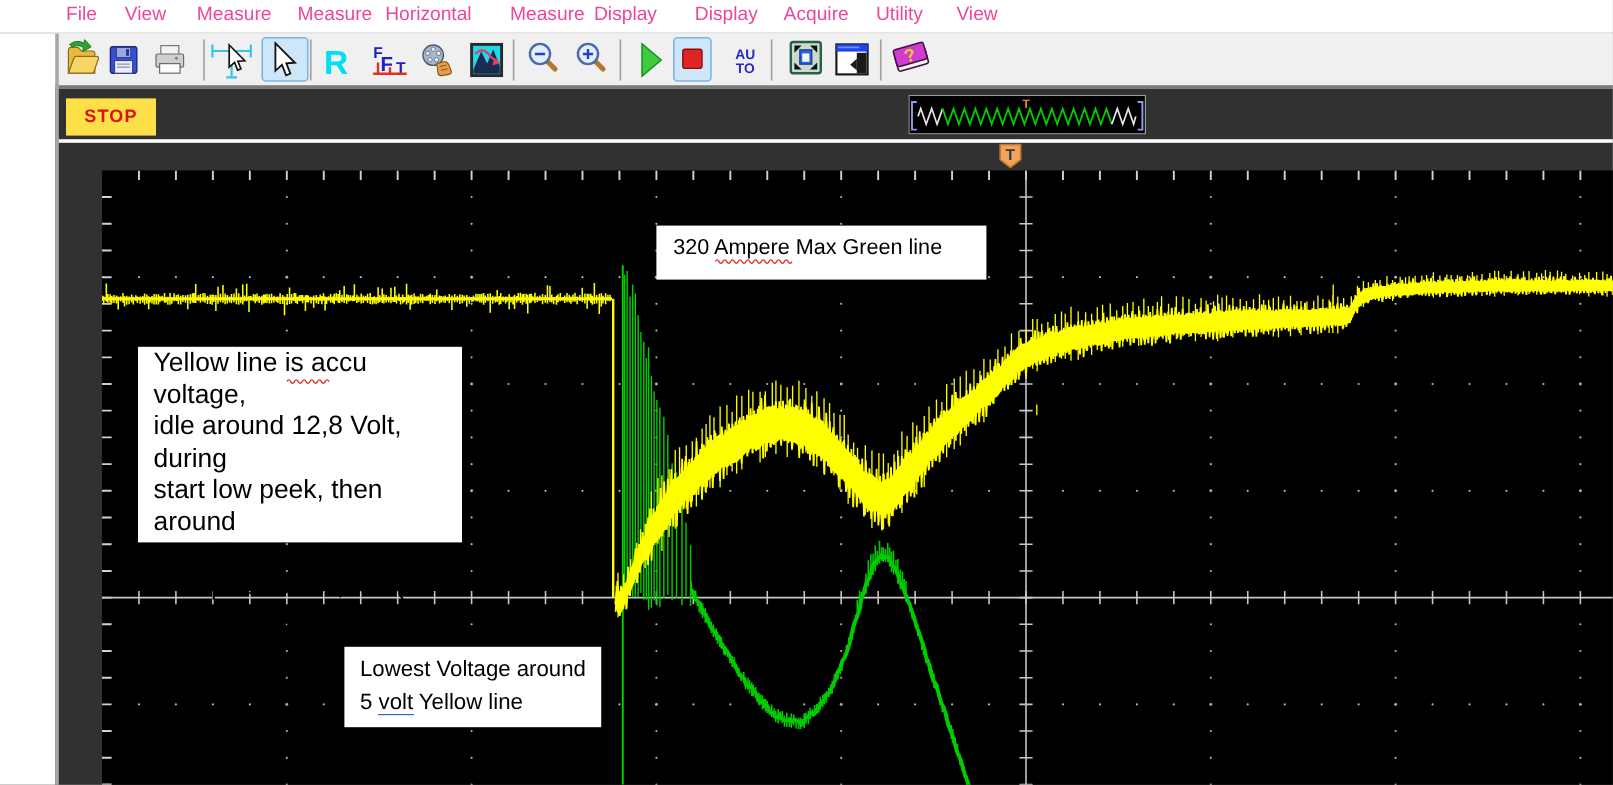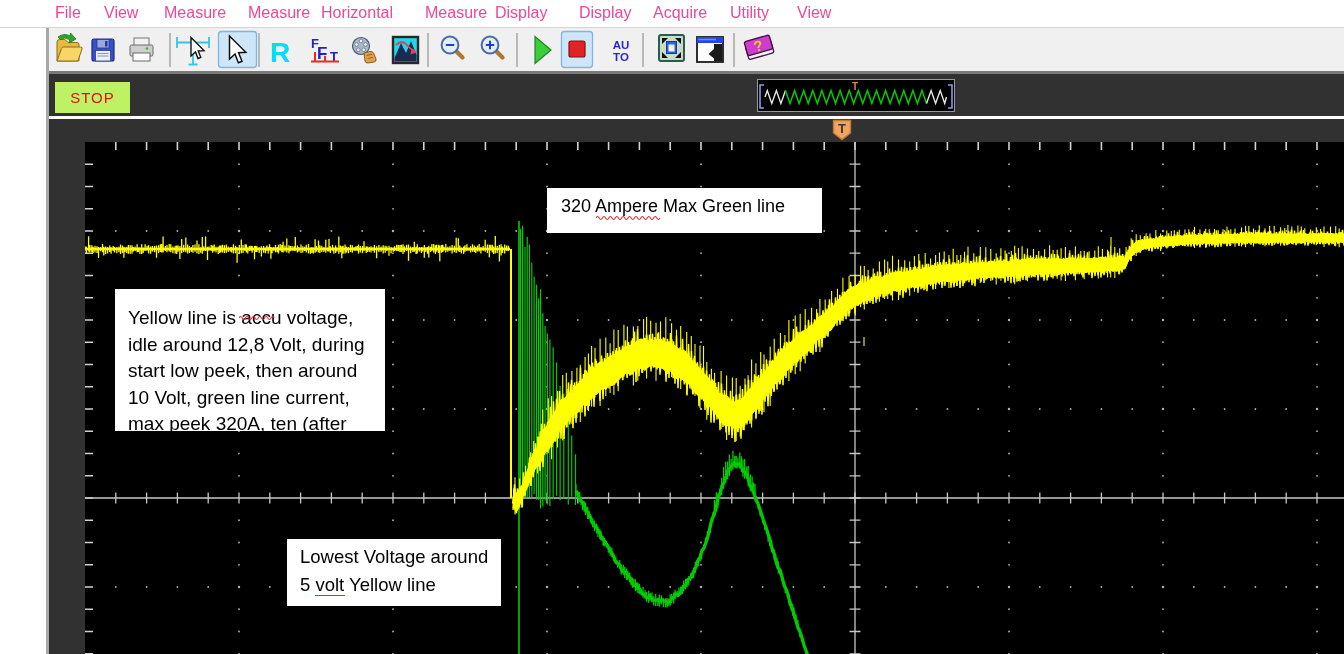--- a/index.html
+++ b/index.html
@@ -103,21 +103,21 @@
 </g>
     <g transform="translate(698,14) rotate(-16)">
 <rect x="0" y="4.5" width="26" height="14" rx="2" fill="#f2f2f2" stroke="#401040" stroke-width="1.3"></rect>
 <rect x="0" y="0" width="26" height="14.5" rx="2" fill="#d03cd0" stroke="#401040" stroke-width="1.3"></rect>
 <text x="8" y="13" font-family="Liberation Sans,sans-serif" font-size="15" font-weight="bold" fill="#e8d020">?</text>
 </g>
   </svg>
 <div class="abs" style="left:46px;top:71px;width:1298px;height:3px;background:#7a7a7a"></div>
 <div class="abs" style="left:46px;top:74px;width:1298px;height:580px;background:#313131"></div>
 <div class="abs" style="left:46px;top:28px;width:3px;height:626px;background:#a8a8a8"></div>
-<div class="abs" style="left:55px;top:82px;width:75px;height:31px;background:#bef264;color:#dd1111;font-size:15px;font-weight:normal;letter-spacing:1px;display:flex;align-items:center;justify-content:center">STOP</div>
+<div class="abs" style="left:55px;top:82px;width:75px;height:31px;background:#fde047;color:#dd1111;font-size:15px;font-weight:bold;letter-spacing:1px;display:flex;align-items:center;justify-content:center">STOP</div>
 <svg style="position:absolute;left:757px;top:79px" width="198" height="33" viewBox="0 0 198 33">
     <rect x="0.5" y="0.5" width="197" height="32" fill="#000" stroke="#9a9a9a" stroke-width="1"></rect>
     <path d="M7 6H3V29H7" stroke="#8e9cee" stroke-width="1.6" fill="none"></path>
     <path d="M191 6H195V29H191" stroke="#8e9cee" stroke-width="1.6" fill="none"></path>
     <polyline points="8.0,18.0 10.3,11.5 14.8,24.5 19.4,11.5 23.9,24.5 28.5,11.5" stroke="#e8e8e8" stroke-width="1.4" fill="none"></polyline>
     <polyline points="28.5,11.5 33.0,24.5 37.6,11.5 42.1,24.5 46.7,11.5 51.2,24.5 55.8,11.5 60.3,24.5 64.9,11.5 69.4,24.5 74.0,11.5 78.5,24.5 83.1,11.5 87.6,24.5 92.2,11.5 96.7,24.5 101.3,11.5 105.8,24.5 110.4,11.5 114.9,24.5 119.5,11.5 124.0,24.5 128.6,11.5 133.1,24.5 137.7,11.5 142.2,24.5 146.8,11.5 151.3,24.5 155.9,11.5 160.4,24.5 165.0,11.5 169.5,24.5" stroke="#00cc00" stroke-width="1.5" fill="none"></polyline>
     <polyline points="169.5,24.5 174.1,11.5 178.6,24.5 183.2,11.5 187.7,24.5 189.5,18.0" stroke="#e8e8e8" stroke-width="1.4" fill="none"></polyline>
     <text x="95" y="11" font-family="Liberation Sans,sans-serif" font-size="10" font-weight="bold" fill="#e2873a">T</text>
   </svg>
 <div class="abs" style="left:49px;top:116px;width:1295px;height:3px;background:#fdfdfd"></div>
@@ -428,21 +428,21 @@
     <polyline points="428.0,361.7 429.3,350.5 430.6,365.4 431.9,353.5 433.2,360.9 434.5,349.6 435.8,355.1 437.1,345.9 438.4,353.5 439.7,340.1 441.0,347.0 442.3,331.6 443.6,340.7 444.9,327.9 446.2,333.4 447.5,318.1 448.8,325.9 450.1,310.3 451.4,320.3 452.7,310.7 454.0,313.6 455.3,300.4 456.6,308.3 457.9,296.1 459.2,312.1 460.5,292.8 461.8,305.9 463.1,283.7 464.4,296.9 465.7,278.6 467.0,293.8 468.3,280.5 469.6,290.3 470.9,271.9 472.2,284.2 473.5,265.6 474.8,281.6 476.1,267.5 477.4,282.9 478.7,261.3 480.0,275.8 481.3,255.2 482.6,279.5 483.9,257.7 485.2,275.4 486.5,254.6 487.8,265.4 489.1,245.9 490.4,270.3 491.7,248.9 493.0,260.6 494.3,243.0 495.6,257.0 496.9,240.3 498.2,259.1 499.5,243.8 500.8,254.6 502.1,236.6 503.4,249.1 504.7,232.1 506.0,249.1 507.3,233.4 508.6,244.8 509.9,226.5 511.2,248.9 512.5,228.0 513.8,240.4 515.1,225.8 516.4,242.7 517.7,227.1 519.0,242.1 520.3,224.2 521.6,236.2 522.9,220.1 524.2,239.3 525.5,222.3 526.8,237.9 528.1,217.0 529.4,232.2 530.7,215.9 532.0,229.1 533.3,211.9 534.6,227.1 535.9,211.4 537.2,225.6 538.5,215.9 539.8,224.0 541.1,213.8 542.4,223.7 543.7,211.9 545.0,225.8 546.3,211.3 547.6,226.5 548.9,209.2 550.2,218.5 551.5,205.9 552.8,219.2 554.1,200.7 555.4,219.8 556.7,209.6 558.0,222.7 559.3,199.8 560.6,223.8 561.9,201.6 563.2,216.2 564.5,207.0 565.8,219.6 567.1,200.5 568.4,215.6 569.7,205.5 571.0,217.1 572.3,198.2 573.6,218.0 574.9,203.8 576.2,216.2 577.5,207.1 578.8,216.3 580.1,206.9 581.4,225.1 582.7,207.6 584.0,225.4 585.3,210.8 586.6,226.5 587.9,212.3 589.2,228.9 590.5,207.8 591.8,223.8 593.1,212.8 594.4,228.4 595.7,212.0 597.0,234.8 598.3,219.3 599.6,236.2 600.9,220.8 602.2,234.6 603.5,215.4 604.8,235.8 606.1,223.9 607.4,244.4 608.7,222.3 610.0,244.9 611.3,225.1 612.6,242.5 613.9,229.3 615.2,245.1 616.5,229.9 617.8,249.2 619.1,238.4 620.4,256.8 621.7,237.6 623.0,260.9 624.3,247.2 625.6,261.0 626.9,248.5 628.2,260.6 629.5,248.2 630.8,271.6 632.1,247.9 633.4,267.0 634.7,251.0 636.0,269.4 637.3,258.8 638.6,270.9 639.9,262.1 641.2,275.5 642.5,259.5 643.8,281.1 645.1,260.3 646.4,281.0 647.7,263.2 649.0,285.9 650.3,262.8 651.6,279.2 652.9,263.4 654.2,282.0 655.5,266.9 656.8,280.2 658.1,263.1 659.4,274.4 660.7,256.1 662.0,272.2 663.3,251.8 664.6,271.0 665.9,247.0 667.2,262.5 668.5,247.3 669.8,260.4 671.1,241.9 672.4,264.1 673.7,238.2 675.0,252.7 676.3,238.7 677.6,250.9 678.9,230.4 680.2,245.5 681.5,234.8 682.8,248.2 684.1,229.9 685.4,241.0 686.7,226.3 688.0,243.4 689.3,223.4 690.6,240.7 691.9,220.5 693.2,230.7 694.5,217.3 695.8,232.9 697.1,218.3 698.4,227.7 699.7,211.2 701.0,221.0 702.3,212.9 703.6,223.9 704.9,205.5 706.2,218.5 707.5,204.0 708.8,215.0 710.1,200.0 711.4,219.0 712.7,200.3 714.0,208.5 715.3,199.2 716.6,209.6 717.9,193.9 719.2,208.6 720.5,192.4 721.8,206.5 723.1,188.0 724.4,199.4 725.7,185.4 727.0,197.9 728.3,186.6 729.6,200.6 730.9,179.1 732.2,193.7 733.5,180.5 734.8,194.6 736.1,182.1 737.4,187.8 738.7,179.0 740.0,189.8 741.3,172.1 742.6,182.5 743.9,170.7 745.2,180.8 746.5,165.8 747.8,179.7 749.1,166.9 750.4,180.0 751.7,162.4 753.0,172.2 754.3,162.2 755.6,175.7 756.9,156.5 758.2,170.5 759.5,154.5 760.8,166.8 762.1,152.8 763.4,167.8 764.7,154.1 766.0,162.2 767.3,149.6 768.6,157.5 769.9,145.4 771.2,161.4 772.5,147.1 773.8,157.5 775.1,142.6 776.4,153.7 777.7,143.6 779.0,156.4 780.3,145.7 781.6,153.0 782.9,141.5 784.2,155.3 785.5,141.2 786.8,151.0 788.1,137.0 789.4,153.5 790.7,137.6 792.0,148.4 793.3,135.5 794.6,152.4 795.9,138.3 797.2,146.1 798.5,137.9 799.8,149.2 801.1,135.0 802.4,145.8 803.7,134.6 805.0,148.8 806.3,133.9 807.6,148.7 808.9,134.0 810.2,143.4 811.5,133.5 812.8,143.4 814.1,134.8 815.4,145.4 816.7,130.2 818.0,144.7 819.3,129.8 820.6,143.2 821.9,131.1 823.2,141.5 824.5,134.3 825.8,141.2 827.1,131.4 828.4,142.0 829.7,129.7 831.0,140.5 832.3,128.7 833.6,142.7 834.9,131.2 836.2,142.3 837.5,127.4 838.8,139.8 840.1,132.1 841.4,137.0 842.7,127.6 844.0,136.9 845.3,126.7 846.6,136.3 847.9,129.3 849.2,136.4 850.5,125.4 851.8,138.8 853.1,128.4 854.4,138.8 855.7,129.8 857.0,138.9 858.3,129.1 859.6,138.9 860.9,124.8 862.2,138.6 863.5,124.6 864.8,136.5 866.1,127.5 867.4,137.6 868.7,123.8 870.0,134.2 871.3,124.3 872.6,137.9 873.9,125.8 875.2,137.8 876.5,122.0 877.8,133.6 879.1,124.3 880.4,131.5 881.7,125.9 883.0,134.9 884.3,122.4 885.6,136.1 886.9,121.9 888.2,136.1 889.5,122.4 890.8,134.2 892.1,121.9 893.4,133.3 894.7,122.5 896.0,134.5 897.3,120.3 898.6,131.5 899.9,124.8 901.2,133.6 902.5,124.6 903.8,130.5 905.1,122.6 906.4,131.5 907.7,123.0 909.0,132.4 910.3,124.6 911.6,132.4 912.9,123.8 914.2,130.8 915.5,121.0 916.8,129.6 918.1,124.1 919.4,130.4 920.7,124.5 922.0,133.8 923.3,121.1 924.6,132.0 925.9,121.6 927.2,131.3 928.5,122.2 929.8,132.3 931.1,122.3 932.4,128.9 933.7,122.9 935.0,127.9 936.3,120.9 937.6,129.6 938.9,120.6 940.2,127.6 941.5,122.2 942.8,128.1 944.1,121.4 945.4,128.8 946.7,121.9 948.0,130.9 949.3,120.1 950.6,132.1 951.9,118.4 953.2,131.9 954.5,122.9 955.8,130.1 957.1,120.4 958.4,131.3 959.7,119.4 961.0,129.6 962.3,117.4 963.6,129.9 964.9,120.8 966.2,131.0 967.5,117.4 968.8,128.0 970.1,119.5 971.4,127.4 972.7,117.4 974.0,130.2 975.3,120.3 976.6,130.0 977.9,119.8 979.2,125.8 980.5,117.3 981.8,126.5 983.1,119.3 984.4,130.4 985.7,121.1 987.0,130.4 988.3,119.0 989.6,125.2 990.9,121.5 992.2,128.6 993.5,117.6 994.8,129.6 996.1,119.4 997.4,125.5 998.7,118.7 1000.0,128.5 1001.3,116.4 1002.6,128.8 1003.9,118.0 1005.2,129.5 1006.5,117.4 1007.8,125.3 1009.1,118.8 1010.4,126.1 1011.7,120.6 1013.0,124.5 1014.3,116.8 1015.6,126.9 1016.9,117.9 1018.2,125.1 1019.5,119.4 1020.8,125.8 1022.1,117.4 1023.4,125.9 1024.7,120.3 1026.0,126.9 1027.3,117.6 1028.6,126.6 1029.9,117.0 1031.2,126.9 1032.5,117.0 1033.8,126.5 1035.1,119.4 1036.4,127.4 1037.7,119.1 1039.0,126.5 1040.3,118.1 1041.6,119.3 1042.9,111.1 1044.2,115.6 1045.5,108.0 1046.8,112.5 1048.1,103.9 1049.4,109.4 1050.7,103.7 1052.0,107.3 1053.3,100.3 1054.6,106.3 1055.9,99.1 1057.2,104.3 1058.5,99.2 1059.8,106.0 1061.1,98.3 1062.4,105.1 1063.7,99.3 1065.0,105.4 1066.3,98.4 1067.6,103.8 1068.9,99.4 1070.2,101.7 1071.5,97.5 1072.8,103.0 1074.1,96.0 1075.4,102.0 1076.7,96.4 1078.0,103.6 1079.3,97.4 1080.6,101.8 1081.9,96.2 1083.2,101.9 1084.5,97.5 1085.8,100.7 1087.1,95.1 1088.4,100.3 1089.7,96.9 1091.0,102.0 1092.3,94.5 1093.6,101.9 1094.9,94.0 1096.2,102.2 1097.5,95.4 1098.8,100.7 1100.1,95.9 1101.4,99.0 1102.7,96.4 1104.0,101.1 1105.3,95.1 1106.6,99.7 1107.9,96.1 1109.2,100.7 1110.5,96.1 1111.8,100.5 1113.1,93.5 1114.4,99.4 1115.7,94.8 1117.0,100.3 1118.3,95.2 1119.6,100.1 1120.9,94.3 1122.2,99.3 1123.5,95.0 1124.8,99.4 1126.1,95.9 1127.4,98.8 1128.7,95.2 1130.0,100.3 1131.3,94.4 1132.6,100.5 1133.9,95.3 1135.2,100.1 1136.5,92.9 1137.8,99.2 1139.1,94.5 1140.4,98.6 1141.7,93.8 1143.0,98.1 1144.3,93.5 1145.6,100.2 1146.9,92.7 1148.2,97.9 1149.5,93.6 1150.8,98.2 1152.1,92.4 1153.4,97.6 1154.7,95.0 1156.0,97.3 1157.3,93.5 1158.6,97.3 1159.9,93.2 1161.2,98.4 1162.5,93.1 1163.8,100.0 1165.1,93.2 1166.4,98.8 1167.7,91.8 1169.0,98.5 1170.3,92.5 1171.6,98.2 1172.9,94.3 1174.2,99.5 1175.5,92.6 1176.8,98.0 1178.1,93.5 1179.4,98.7 1180.7,93.7 1182.0,98.6 1183.3,92.8 1184.6,99.8 1185.9,92.4 1187.2,99.0 1188.5,94.4 1189.8,98.7 1191.1,93.5 1192.4,97.6 1193.7,91.9 1195.0,99.1 1196.3,91.9 1197.6,99.4 1198.9,93.4 1200.2,98.2 1201.5,94.3 1202.8,98.6 1204.1,94.8 1205.4,98.2 1206.7,94.8 1208.0,97.7 1209.3,92.0 1210.6,98.2 1211.9,93.5 1213.2,98.5 1214.5,94.8 1215.8,100.2 1217.1,93.9 1218.4,99.3 1219.7,93.3 1221.0,99.7 1222.3,92.3 1223.6,97.9 1224.9,93.2 1226.2,97.6 1227.5,92.9 1228.8,98.2 1230.1,92.9 1231.4,99.7 1232.7,93.3 1234.0,98.2 1235.3,92.0 1236.6,98.7 1237.9,93.8 1239.2,99.8 1240.5,93.4 1241.8,98.6 1243.1,93.0 1244.4,98.6 1245.7,94.5 1247.0,97.6 1248.3,94.7 1249.6,99.1 1250.9,94.3 1252.2,97.6 1253.5,93.8 1254.8,99.3 1256.1,94.6 1257.4,97.8 1258.7,92.4" stroke="#ffff00" stroke-width="2.2" fill="none"></polyline>
     <path d="M430.0 335.3V372.4M434.7 336.5V365.6M440.6 323.8V350.0M445.6 310.3V343.8M448.7 299.1V330.5M452.6 294.5V331.4M457.7 267.5V316.7M463.3 256.3V311.2M466.6 254.0V317.2M472.6 249.1V305.6M477.7 233.0V298.6M481.3 230.7V285.3M486.9 229.0V282.0M491.9 225.7V275.8M495.3 222.7V280.1M500.1 215.0V264.2M503.4 211.4V268.9M506.6 204.1V264.4M510.0 205.7V255.5M515.1 196.8V264.1M520.8 195.4V254.0M525.1 201.3V251.0M528.9 187.6V252.8M533.2 188.0V249.2M538.9 182.7V235.2M542.4 184.4V235.7M548.4 184.5V243.4M552.8 184.0V238.8M558.6 176.9V227.9M561.6 175.1V236.4M565.7 178.7V227.1M571.0 180.7V238.8M575.5 179.4V229.8M580.8 175.2V233.6M586.6 181.3V235.0M591.5 187.8V237.0M595.7 184.1V247.0M601.7 189.9V252.3M606.3 193.9V247.4M610.0 202.1V254.0M615.0 203.6V265.9M618.5 203.9V258.8M621.8 220.1V277.7M626.4 226.8V271.9M629.6 231.1V278.4M636.1 229.0V287.0M641.6 233.4V298.1M647.4 235.6V292.8M651.2 235.9V299.1M655.2 243.8V294.5M660.0 236.6V283.3M663.1 233.3V277.4M666.6 217.6V285.6M670.9 221.3V277.2M675.7 209.9V262.3M679.0 212.5V269.9M685.2 204.7V263.9M689.2 196.7V246.9M695.4 191.0V240.6M699.9 193.0V232.7M703.9 178.0V239.1M710.2 173.5V232.3M715.2 171.7V229.3M720.2 166.9V221.4M726.6 165.7V211.1M731.6 166.9V201.6M734.9 157.1V209.9M740.2 157.5V195.9M746.6 149.0V185.8M752.5 146.7V180.6M757.9 135.8V174.8M764.1 133.9V171.4M770.2 132.8V173.6M775.6 123.8V165.2M779.3 123.9V167.4M783.1 127.8V159.3M788.2 126.4V155.7M794.4 119.6V159.7M799.6 117.5V156.9M802.7 119.5V156.9M807.5 113.7V158.6M813.5 117.4V158.1M819.7 118.3V148.9M824.7 119.5V153.8M829.4 114.1V149.7M833.8 112.0V145.5M840.2 111.0V147.2M845.6 116.6V143.9M850.6 113.1V147.0M854.5 110.6V142.7M859.2 109.6V143.4M863.9 112.9V146.1M868.2 106.8V141.5M871.9 113.0V144.0M875.7 112.9V140.6M879.5 109.7V141.2M883.0 104.8V138.6M888.8 111.2V141.3M895.3 104.9V140.7M900.8 105.3V138.3M905.8 107.1V138.9M911.2 111.2V142.4M915.9 106.3V138.8M920.1 108.4V139.4M926.3 109.0V134.0M929.7 103.7V142.3M933.4 106.0V139.1M937.1 104.2V136.2M942.4 106.4V139.2M948.5 107.1V134.8M953.7 108.9V133.5M959.6 107.3V137.3M964.6 103.2V132.2M968.1 108.1V134.1M972.2 107.7V136.8M976.1 106.3V138.4M980.4 105.1V139.1M984.8 108.2V130.9M990.4 104.5V138.3M995.8 108.9V131.6M999.2 108.9V137.3M1004.1 109.2V133.1M1009.8 108.6V131.7M1013.3 104.2V136.5M1017.4 107.1V131.4M1022.6 107.8V135.5M1025.7 103.8V135.4M1029.8 105.0V136.0M1034.7 106.3V131.4M1041.1 104.9V124.8M1046.2 96.2V118.5M1051.2 92.2V113.9M1055.3 93.2V110.4M1061.1 91.3V108.0M1065.0 91.4V105.6M1070.8 88.1V106.6M1075.5 91.4V108.9M1081.8 88.6V103.6M1086.3 89.0V104.3M1089.3 88.3V104.9M1094.3 87.7V103.2M1099.9 87.5V104.0M1103.8 87.2V103.2M1109.5 84.8V105.9M1114.9 87.5V105.4M1120.7 86.7V105.7M1124.3 87.2V104.5M1129.5 87.1V104.3M1133.2 88.2V101.3M1138.0 87.3V101.4M1142.0 84.7V104.5M1145.8 87.3V103.2M1150.0 86.4V104.7M1156.5 85.5V104.5M1160.6 83.7V105.2M1163.8 83.9V100.6M1168.5 86.6V104.5M1174.3 83.6V100.9M1180.0 86.3V104.2M1184.6 84.1V100.4M1189.2 83.9V102.9M1195.6 85.3V103.7M1199.7 86.0V103.5M1202.9 83.1V102.9M1206.8 84.5V101.3M1212.9 83.5V101.4M1216.3 84.5V101.9M1219.8 86.2V100.9M1225.6 87.5V100.5M1231.3 85.3V103.3M1235.6 87.1V101.1M1239.0 84.6V105.0M1245.5 84.6V100.6M1250.7 84.2V104.3M1254.2 86.4V105.3M779 195V204M1026 95V112" stroke="#ffff00" stroke-width="1.1" fill="none"></path>
   </svg>
 <div class="tbox" style="left:547px;top:188px;width:275px;height:45px;padding:8px 0 0 14px">320 Ampere Max Green line
   <div style="position:absolute;left:49px;top:27px">
       <svg width="66" height="6" viewBox="0 0 66 6" style="position:absolute">
         <path d="M0 3 q1.6 -3 3.2 0 q1.6 3 3.2 0 q1.6 -3 3.2 0 q1.6 3 3.2 0 q1.6 -3 3.2 0 q1.6 3 3.2 0 q1.6 -3 3.2 0 q1.6 3 3.2 0 q1.6 -3 3.2 0 q1.6 3 3.2 0 q1.6 -3 3.2 0 q1.6 3 3.2 0 q1.6 -3 3.2 0 q1.6 3 3.2 0 q1.6 -3 3.2 0 q1.6 3 3.2 0 q1.6 -3 3.2 0 q1.6 3 3.2 0 q1.6 -3 3.2 0 q1.6 3 3.2 0" stroke="#e02b2b" stroke-width="1.1" fill="none"></path>
       </svg>
     </div>
 </div>
-<div class="tbox" style="left:115px;top:289px;width:270px;height:142px;padding:16px 0 0 13px;font-size:19px;line-height:26.5px">Yellow line is accu voltage,<br>idle around 12,8 Volt, during<br>start low peek, then around<br>10 Volt, green line current,<br>max peek 320A, ten (after<br>500ms start around 100 A
+<div class="tbox" style="left:115px;top:289px;width:270px;height:163px;padding:0 0 0 13px;font-size:22px;line-height:26.5px">Yellow line is accu voltage,<br>idle around 12,8 Volt, during<br>start low peek, then around<br>10 Volt, green line current,<br>max peek 320A, ten (after<br>500ms start around 100 A
   <div style="position:absolute;left:124px;top:26px">
       <svg width="38" height="6" viewBox="0 0 38 6" style="position:absolute">
         <path d="M0 3 q1.6 -3 3.2 0 q1.6 3 3.2 0 q1.6 -3 3.2 0 q1.6 3 3.2 0 q1.6 -3 3.2 0 q1.6 3 3.2 0 q1.6 -3 3.2 0 q1.6 3 3.2 0 q1.6 -3 3.2 0 q1.6 3 3.2 0 q1.6 -3 3.2 0" stroke="#e02b2b" stroke-width="1.1" fill="none"></path>
       </svg>
     </div>
 </div>
 <div class="tbox" style="left:287px;top:539px;width:214px;height:67px;padding:4px 0 0 13px;font-size:18.5px;line-height:28px">Lowest Voltage around<br>5 <span style="text-decoration-color:#3366cc">volt</span> Yellow line
   <div style="position:absolute;left:28px;top:56px;width:30px;border-top:1px solid #3366cc"></div>
 </div>
 </body></html>

